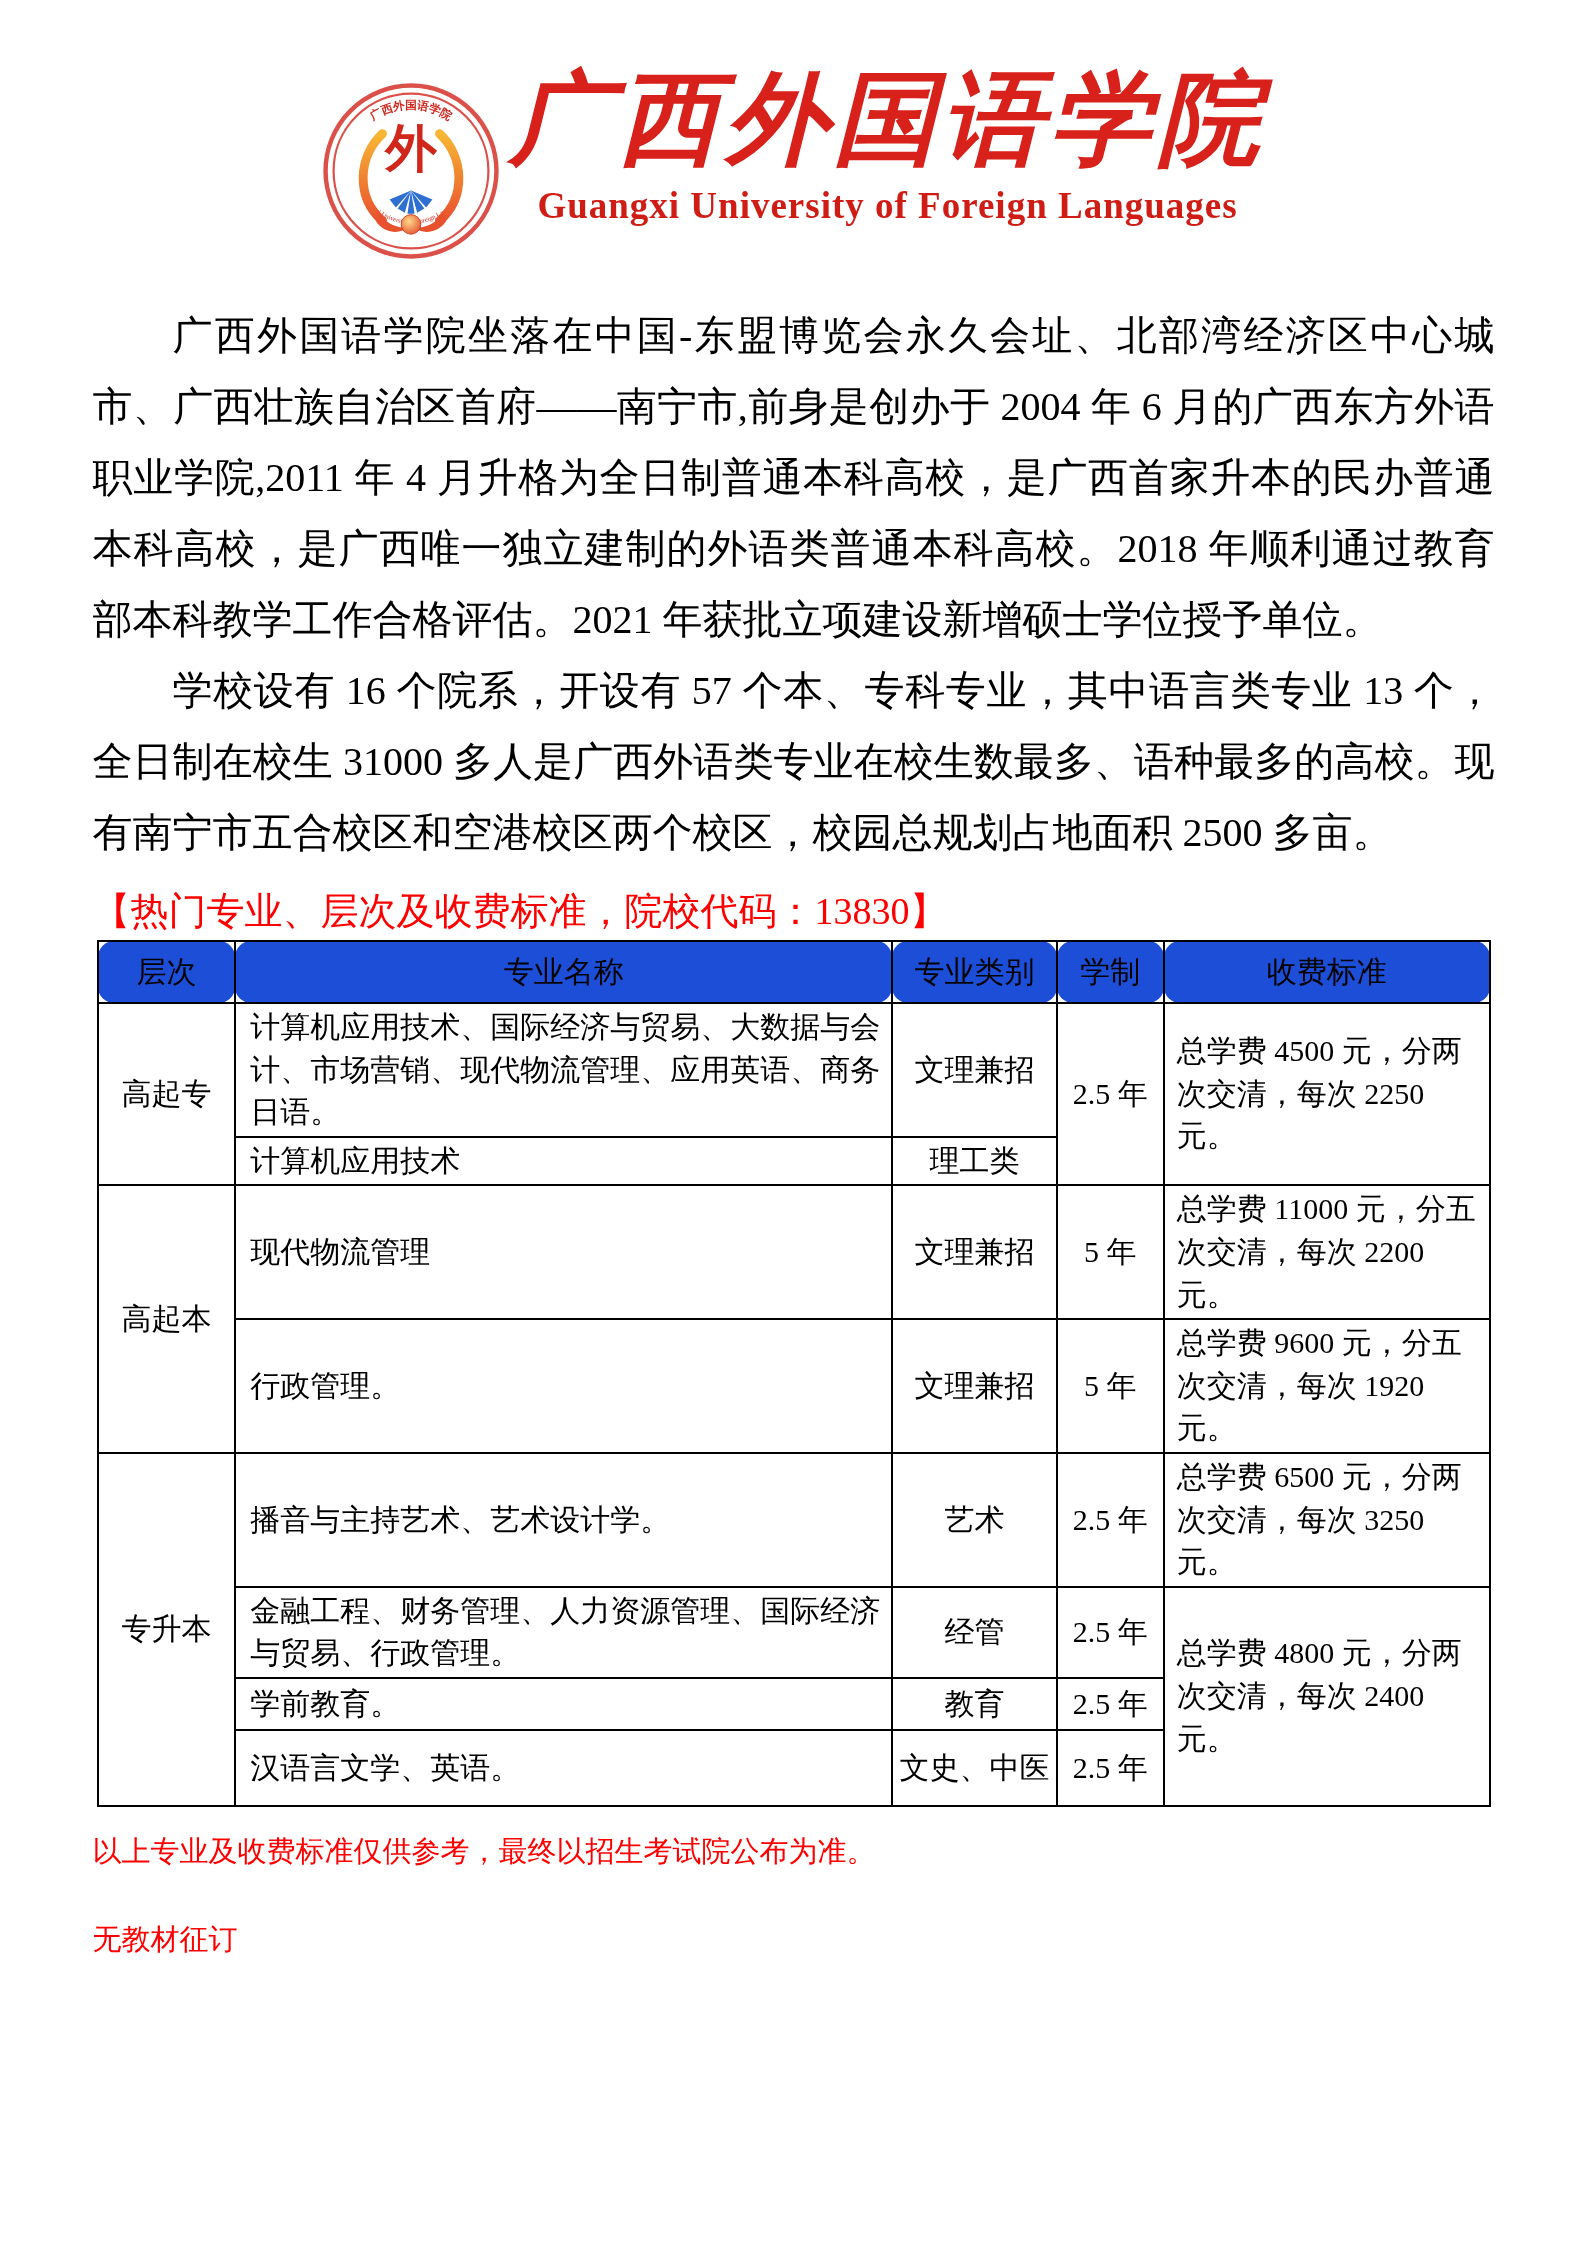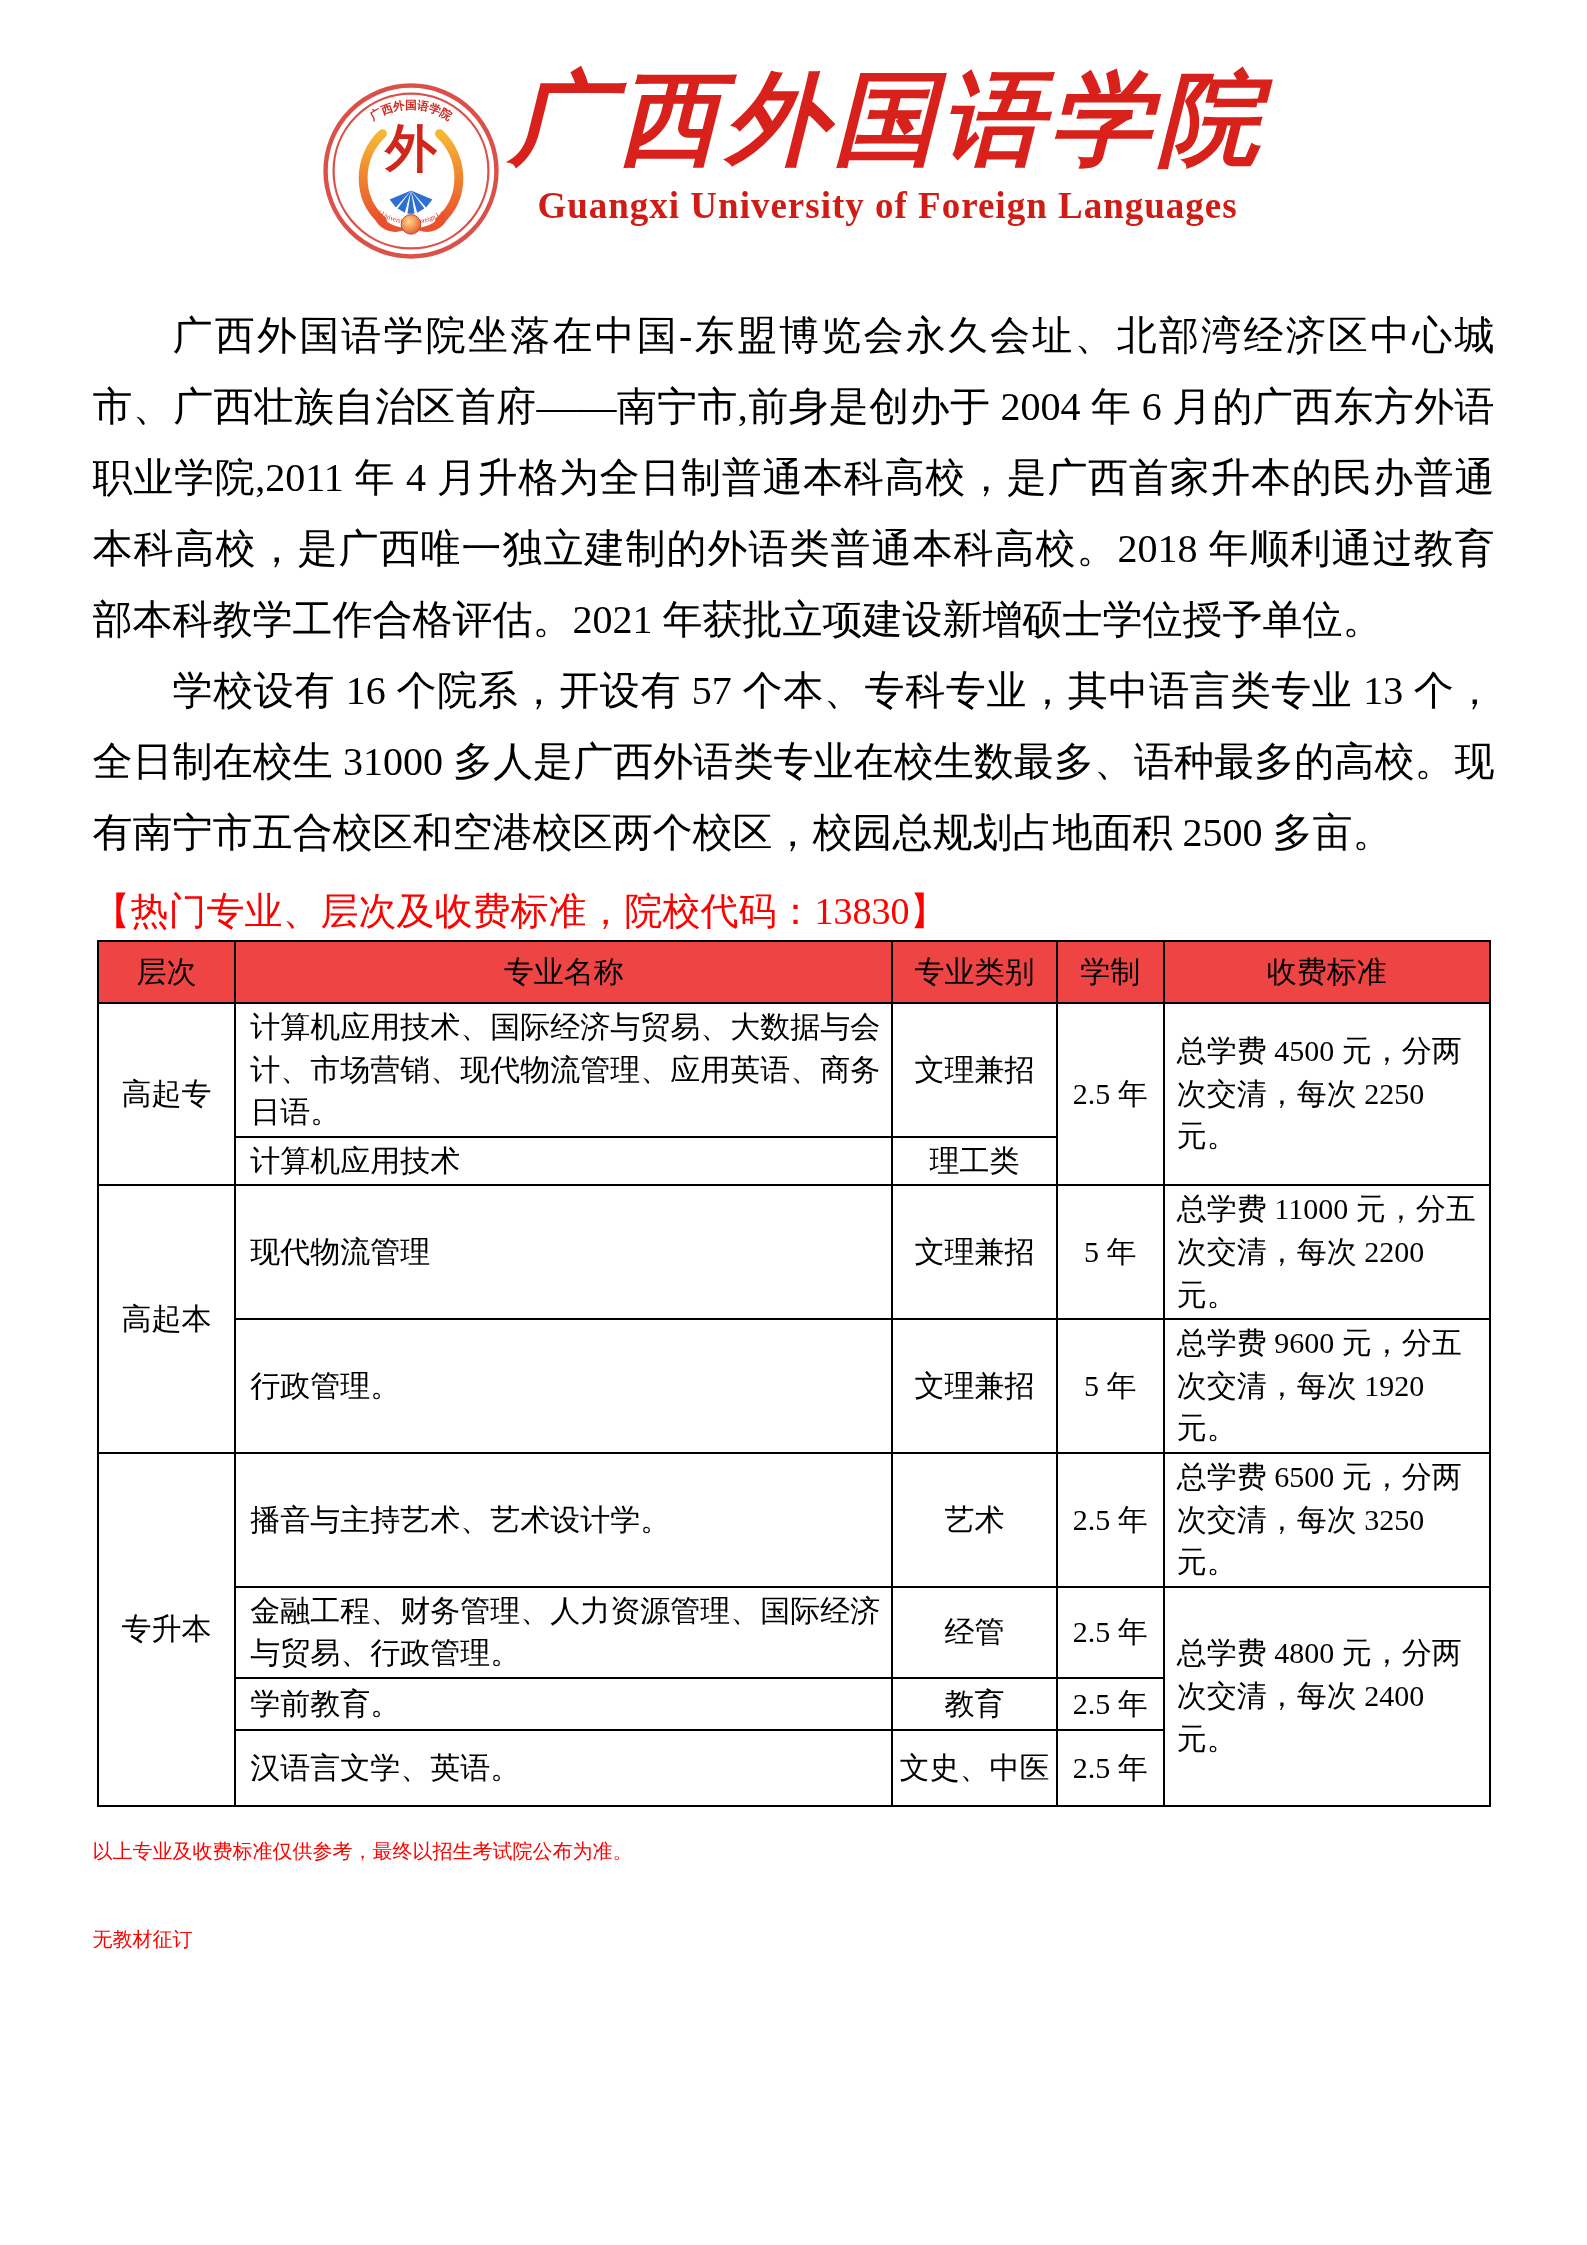--- a/index.html
+++ b/index.html
@@ -31,26 +31,26 @@
   }
   
   .majors-table {
     width:1394px; margin:0 auto; border-collapse:collapse; table-layout:fixed;
     font-size:30px;
   }
   .majors-table th, .majors-table td {
     border:2px solid #000; padding:2px 8px; vertical-align:middle;
     text-align:center; line-height:1.42; overflow:hidden;
   }
-  .majors-table thead th { background:#ef4444; font-weight:normal; }
+  .majors-table thead th { background:#1d4ed8; font-weight:normal;border-radius:16px; }
   .majors-table td.cell-major { text-align:left; padding-left:14px; }
   .majors-table td.cell-fee { text-align:left; padding-left:12px; padding-right:12px; }
   .majors-table td.cell-duration, .majors-table td.cell-category { white-space:nowrap; padding-left:2px; padding-right:2px; }
   
-  .note { width:1402px; margin:26px auto 0; color:#fe0000; font-size:20px; line-height:36px; }
+  .note { width:1402px; margin:26px auto 0; color:#fe0000; font-size:29px; line-height:36px; }
   .note-2 { margin-top:52px; }
 </style>
 </head>
 <body>
 
 <div class="page">
 
   <div class="logo-row">
     <svg class="seal" viewBox="0 0 200 200" aria-hidden="true">
       <defs>

